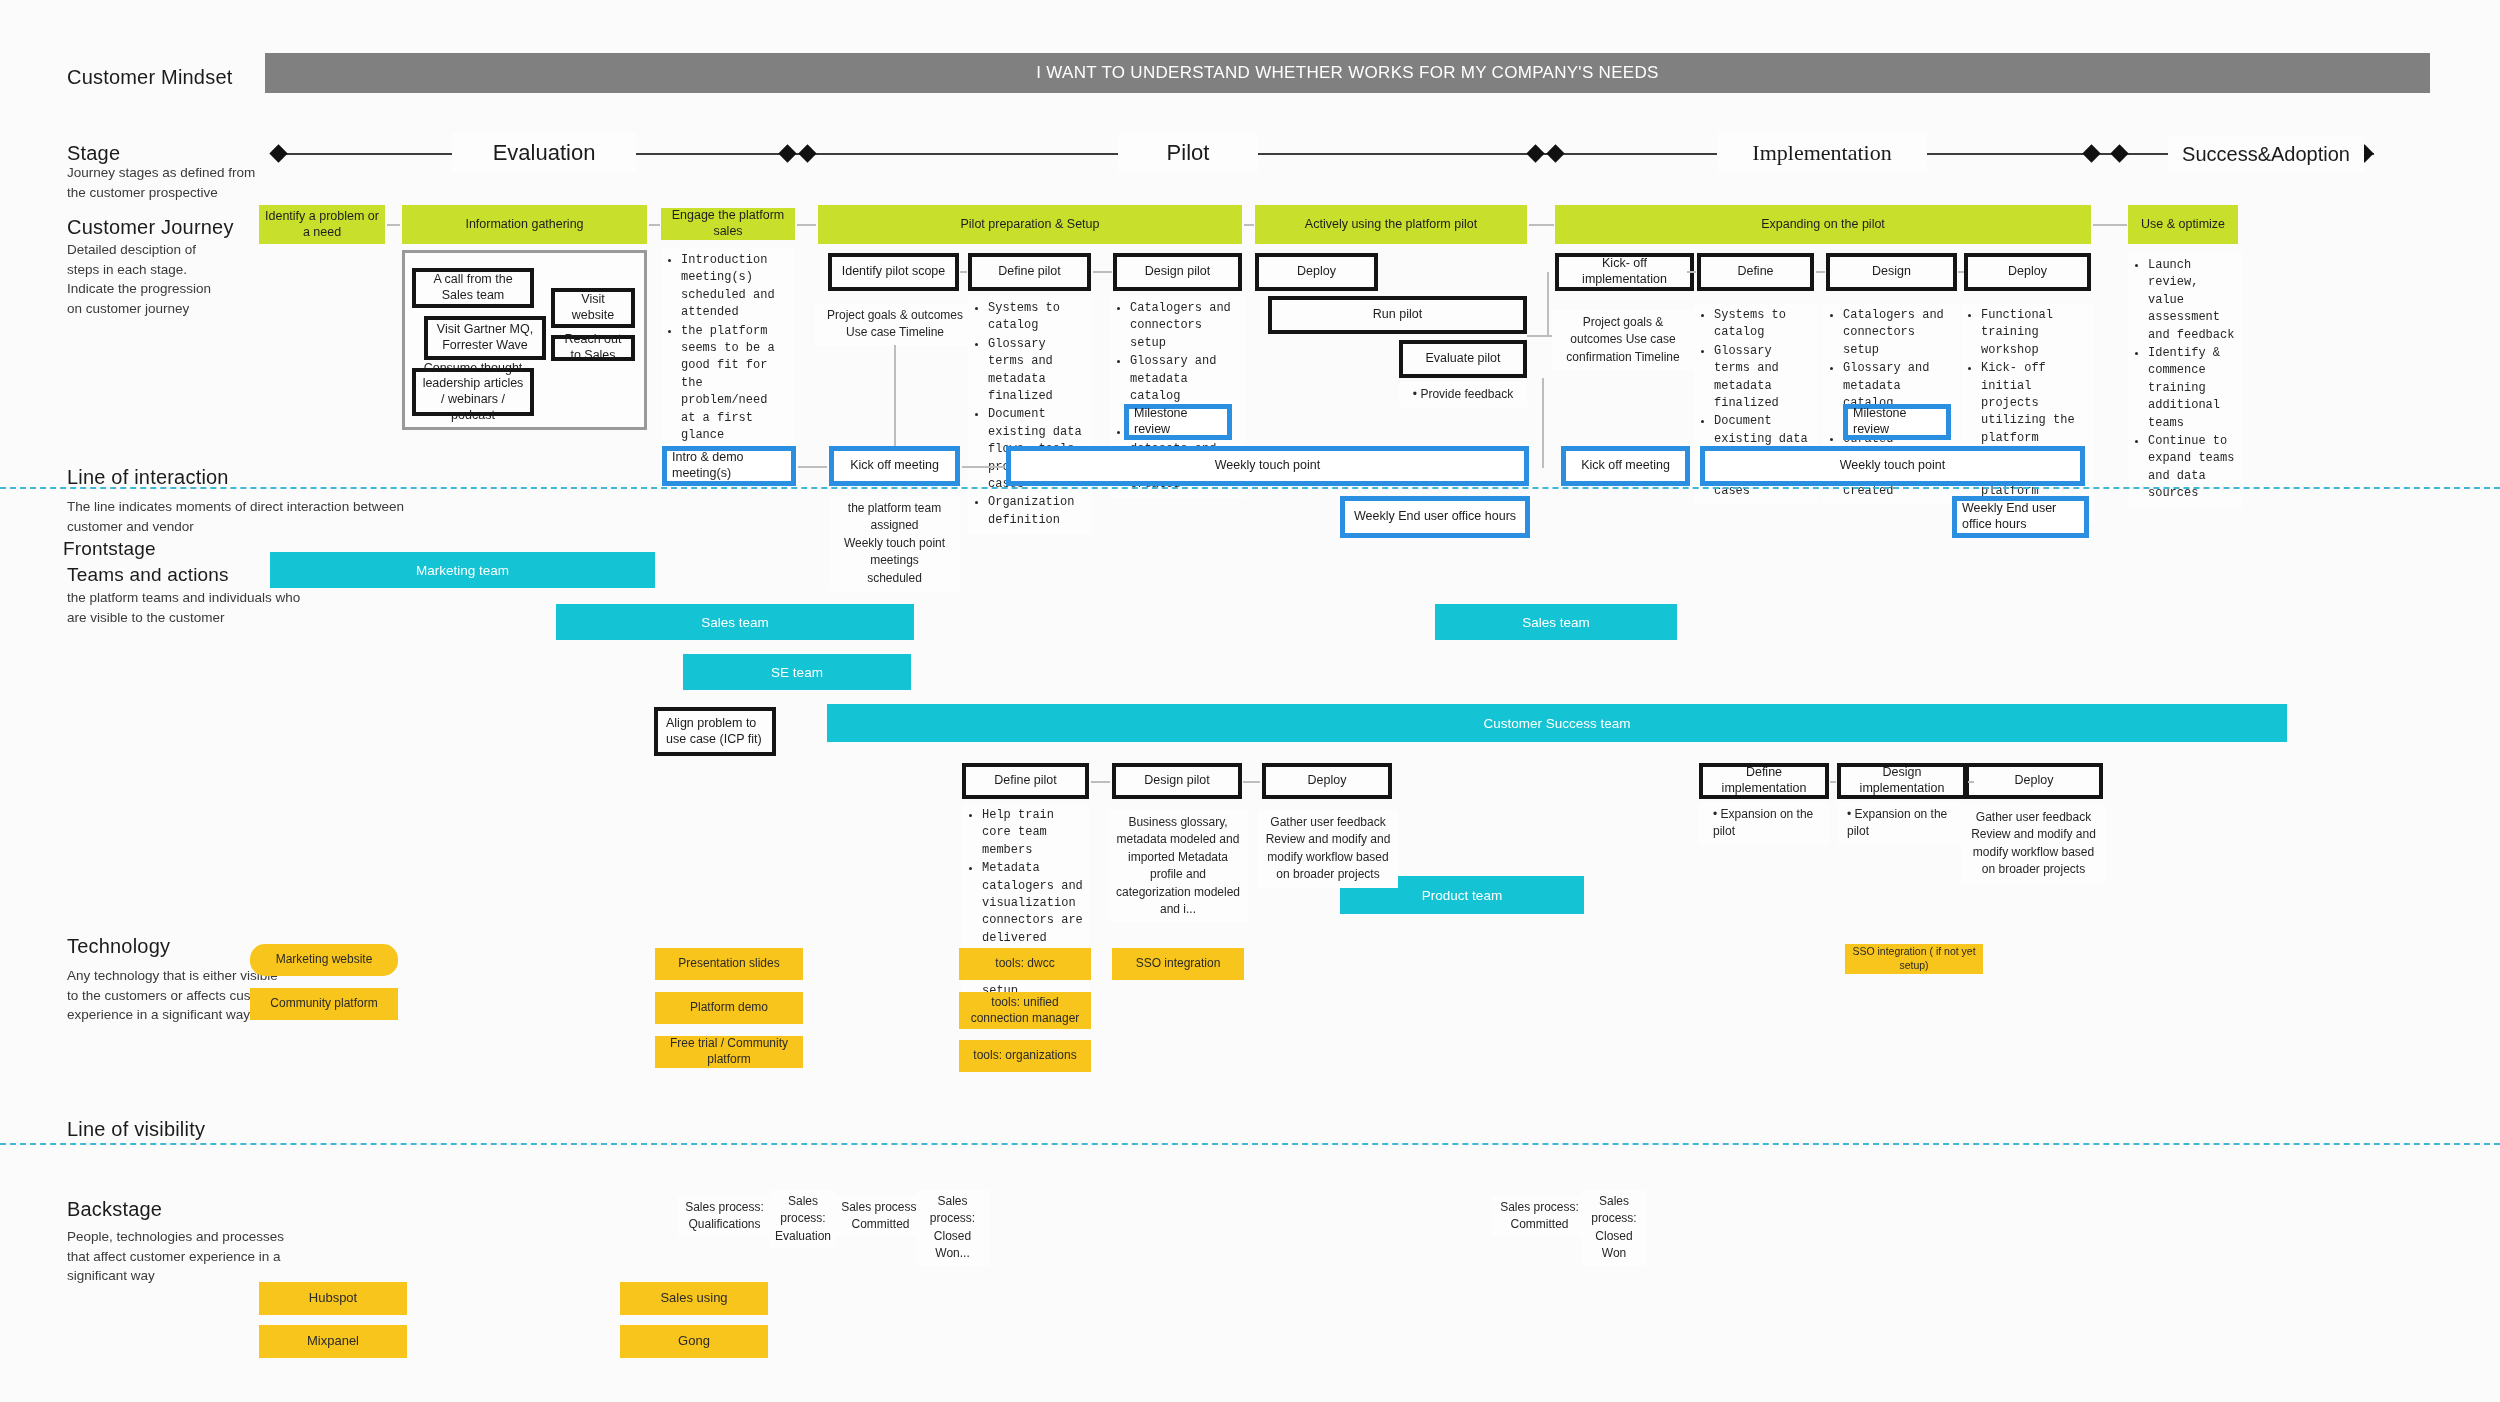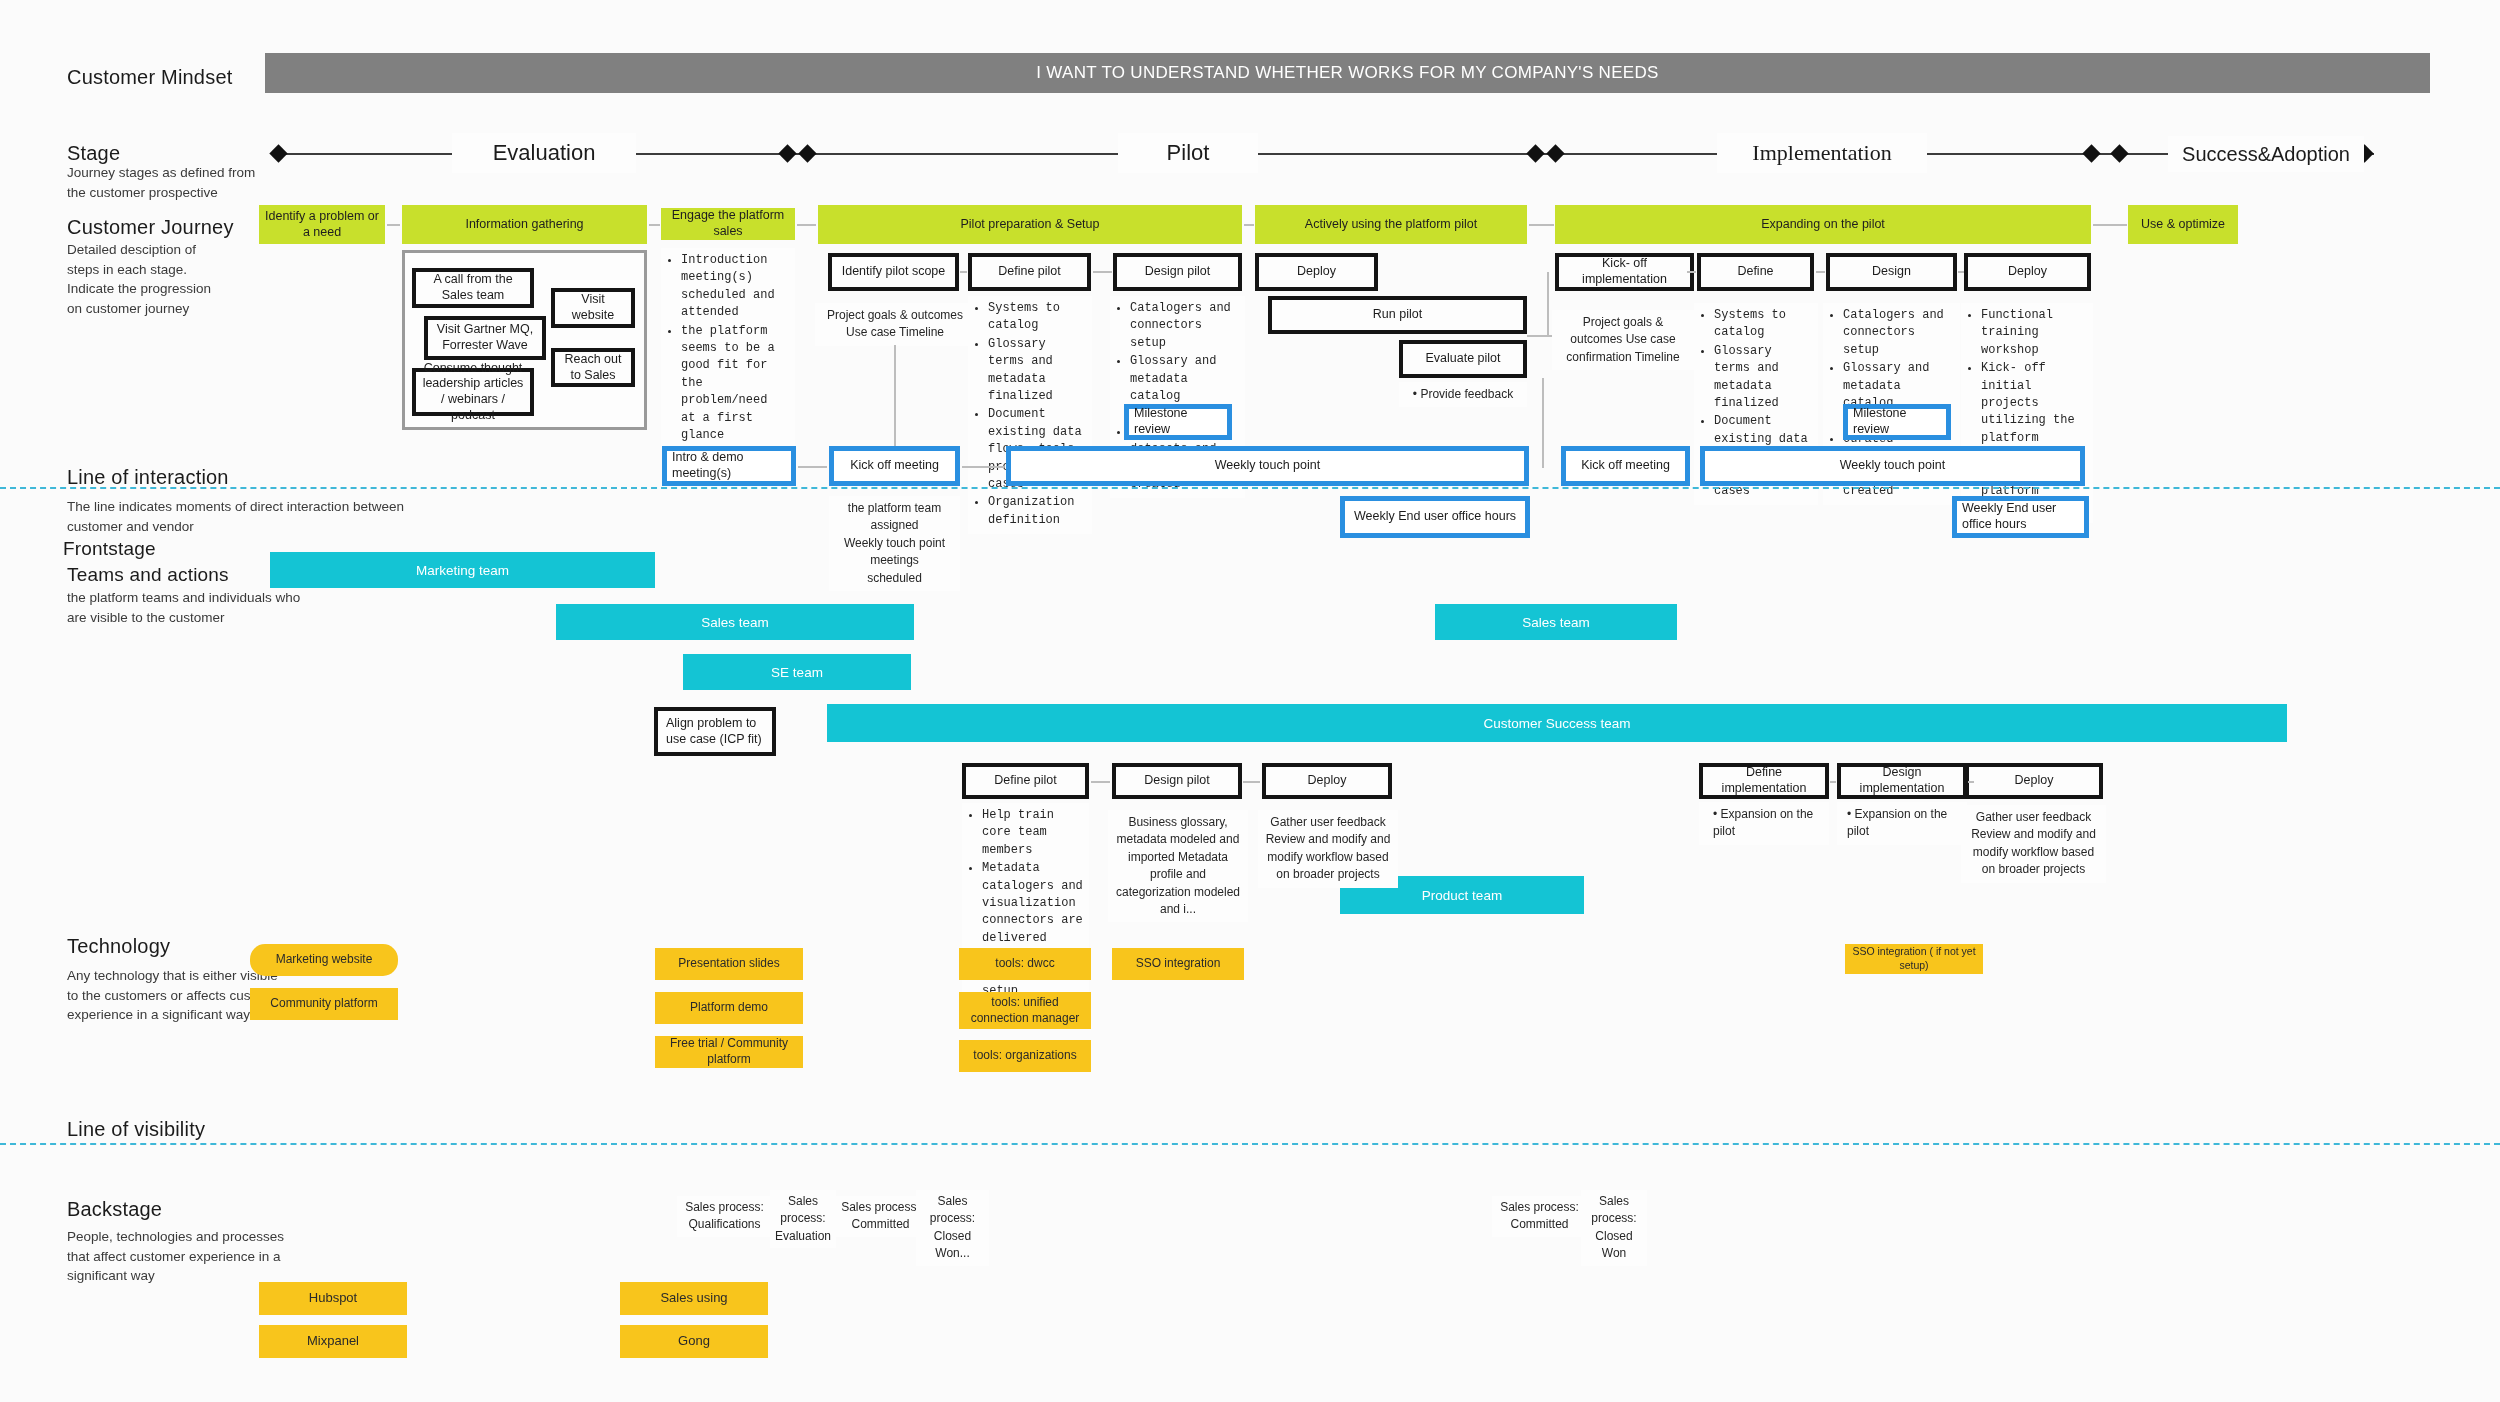--- a/index.html
+++ b/index.html
@@ -222,21 +222,21 @@
   <div class="abs conn" style="left:797px;top:224px;width:19px;"></div>
   <div class="abs conn" style="left:1244px;top:224px;width:10px;"></div>
   <div class="abs conn" style="left:1529px;top:224px;width:25px;"></div>
   <div class="abs conn" style="left:2093px;top:224px;width:34px;"></div>
 
   <div class="abs grey-frame" style="left:402px;top:250px;width:245px;height:180px;"></div>
   <div class="abs blk-box" style="left:412px;top:268px;width:122px;height:40px;">A call from the Sales team</div>
   <div class="abs blk-box" style="left:424px;top:316px;width:122px;height:44px;">Visit Gartner MQ, Forrester Wave</div>
   <div class="abs blk-box" style="left:412px;top:368px;width:122px;height:48px;">Consume thought leadership articles / webinars / podcast</div>
   <div class="abs blk-box" style="left:551px;top:288px;width:84px;height:40px;">Visit website</div>
-  <div class="abs blk-box" style="left:551px;top:335px;width:84px;height:39px;margin-top:13px;">Reach out to Sales</div>
+  <div class="abs blk-box" style="left:551px;top:335px;width:84px;height:26px;">Reach out to Sales</div>
 
   <div class="abs note" style="left:661px;top:248px;width:134px;">
     <ul>
       <li>Introduction meeting(s) scheduled and attended</li>
       <li>the platform seems to be a good fit for the problem/need at a first glance</li>
     </ul>
   </div>
 
   <div class="abs blk-box" style="left:828px;top:253px;width:131px;height:38px;">Identify pilot scope</div>
   <div class="abs note center" style="left:815px;top:303px;width:160px;">Project goals &amp; outcomes Use case Timeline</div>
@@ -301,20 +301,27 @@
       <li>Functional training workshop</li>
       <li>Kick- off initial projects utilizing the platform</li>
       <li>Ask questions, visit the platform office hours</li>
     </ul>
   </div>
 
   <div class="abs conn" style="left:1687px;top:271px;width:9px;"></div>
   <div class="abs conn" style="left:1816px;top:271px;width:9px;"></div>
   <div class="abs conn" style="left:1958px;top:271px;width:6px;"></div>
 
+  <div class="abs note" style="left:2128px;top:253px;width:115px;">
+    <ul>
+      <li>Launch review, value assessment and feedback</li>
+      <li>Identify &amp; commence training additional teams</li>
+      <li>Continue to expand teams and data sources</li>
+    </ul>
+  </div>
 
   <div class="abs dash-line" style="left:0px;top:487px;width:2500px;"></div>
 
   <div class="abs blue-box" style="left:1124px;top:404px;width:108px;height:36px;">Milestone review</div>
   <div class="abs blue-box" style="left:1843px;top:404px;width:108px;height:36px;">Milestone review</div>
 
   <div class="abs blue-box" style="left:662px;top:446px;width:134px;height:40px;">Intro &amp; demo meeting(s)</div>
   <div class="abs blue-box" style="left:829px;top:446px;width:131px;height:40px;">Kick off meeting</div>
   <div class="abs blue-box" style="left:1006px;top:446px;width:523px;height:40px;">Weekly touch point</div>
   <div class="abs blue-box" style="left:1561px;top:446px;width:129px;height:40px;">Kick off meeting</div>

